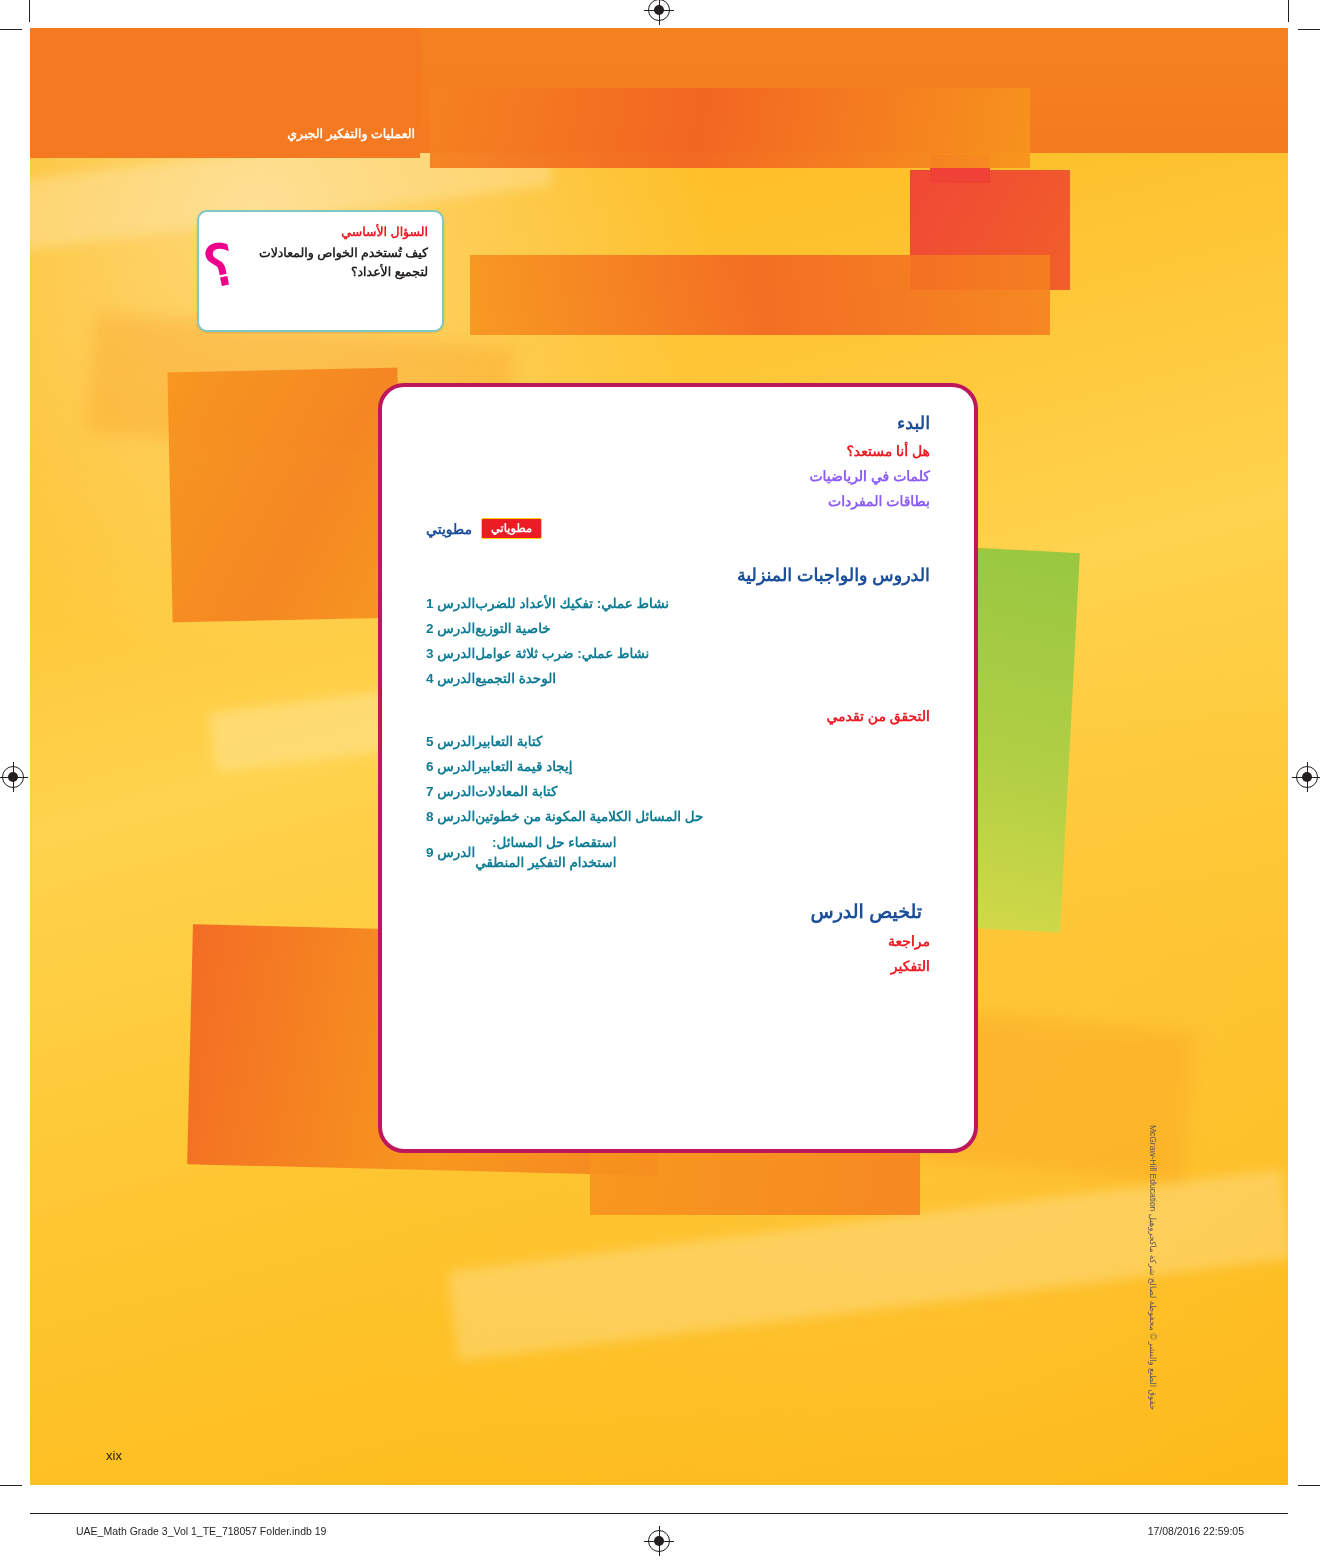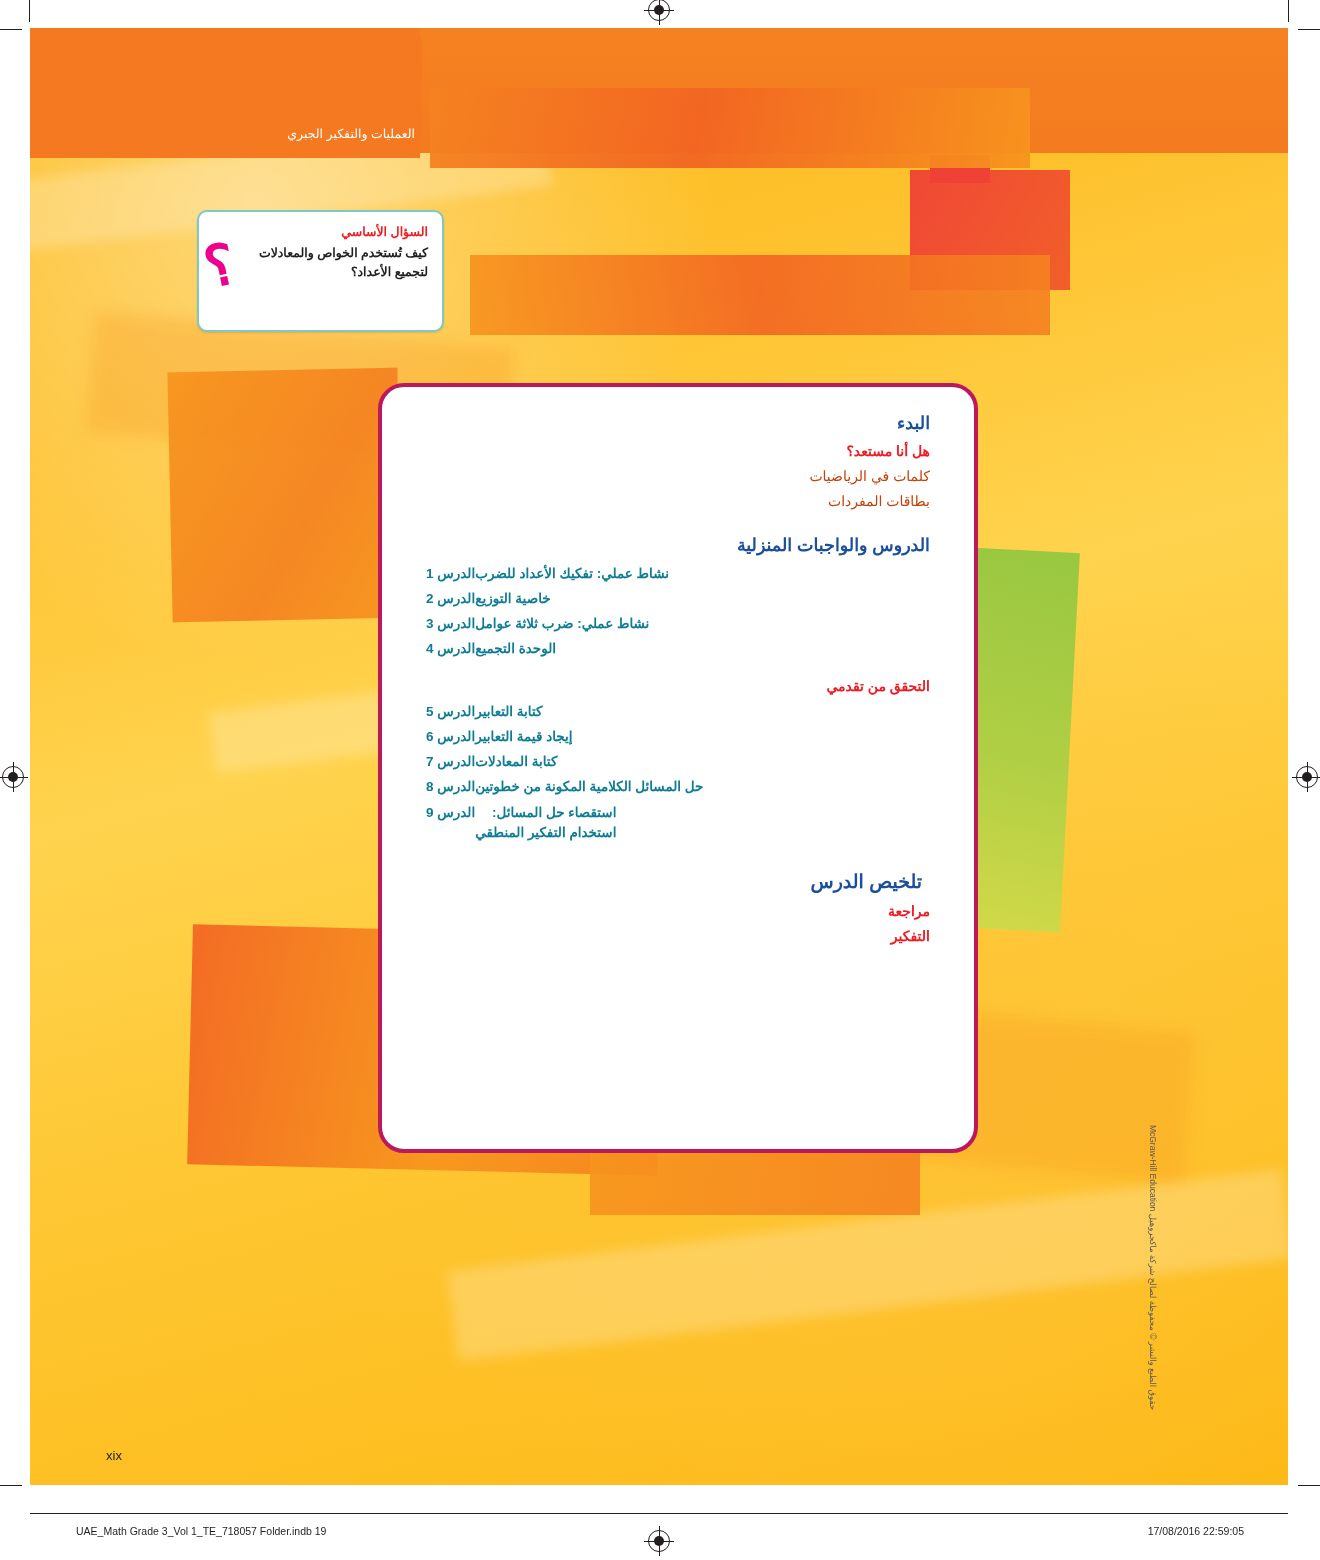--- a/index.html
+++ b/index.html
@@ -156,21 +156,21 @@
     width: 34px;
     height: 118px;
     background: #f47920;
     border-radius: 0 0 16px 0;
   }
   .header-label {
     position: absolute;
     right: 905px;
     top: 126px;
     font-size: 12.5px;
-    font-weight: normal;
+    font-weight: bold;
     color: #ffffff;
     letter-spacing: 0.2px;
     white-space: nowrap;
     margin-left: 32px;
   }
   .brush-top {
     position: absolute;
     left: 430px;
     top: 88px;
     width: 600px;
@@ -311,22 +311,22 @@
     margin-top: 26px;
   }
   .row-red {
     font-size: 14px;
     font-weight: bold;
     color: #ed1c24;
     margin-bottom: 9px;
   }
   .row-blue {
     font-size: 14px;
-    font-weight: normal;
-    color: #c2410c;
+    font-weight: bold;
+    color: #8b5cf6;
     margin-bottom: 9px;
   }
   .lesson-row {
     font-size: 13.5px;
     font-weight: bold;
     color: #0e7c94;
     margin-bottom: 9px;
     display: flex;
     flex-direction: row-reverse;
     justify-content: flex-start;
@@ -479,20 +479,24 @@
 
   <div class="contents-card">
     <div class="contents-inner">
 
       <div class="sec-head">البدء</div>
 
       <div class="row-red">هل أنا مستعد؟</div>
       <div class="row-blue">كلمات في الرياضيات</div>
       <div class="row-blue">بطاقات المفردات</div>
 
+      <div class="foldable-row">
+        <span class="foldable-word">مطويتي</span>
+        <span class="foldable-badge">مطوياتي</span>
+      </div>
 
       <div class="sec-head spaced">الدروس  والواجبات  المنزلية</div>
 
       <div class="lesson-row">
         <span class="lesson-label"><span>الدرس</span> <span class="lesson-num">1</span></span>
         <span class="lesson-name">نشاط عملي: تفكيك الأعداد للضرب</span>
       </div>
       <div class="lesson-row">
         <span class="lesson-label"><span>الدرس</span> <span class="lesson-num">2</span></span>
         <span class="lesson-name">خاصية التوزيع</span>
@@ -518,21 +522,21 @@
       </div>
       <div class="lesson-row">
         <span class="lesson-label"><span>الدرس</span> <span class="lesson-num">7</span></span>
         <span class="lesson-name">كتابة المعادلات</span>
       </div>
       <div class="lesson-row">
         <span class="lesson-label"><span>الدرس</span> <span class="lesson-num">8</span></span>
         <span class="lesson-name">حل المسائل الكلامية المكونة من خطوتين</span>
       </div>
 
-      <div class="lesson-row two-line" style="align-items:flex-start;">
+      <div class="lesson-row two-line" style="align-items:center;">
         <span class="lesson-label"><span>الدرس</span> <span class="lesson-num">9</span></span>
         <span class="lesson-name">
           <span>استقصاء حل المسائل:</span><br>
           <span>استخدام التفكير المنطقي</span>
         </span>
       </div>
 
       <div class="summary-head">تلخيص  الدرس</div>
       <div class="row-red">مراجعة</div>
       <div class="row-red">التفكير</div>

